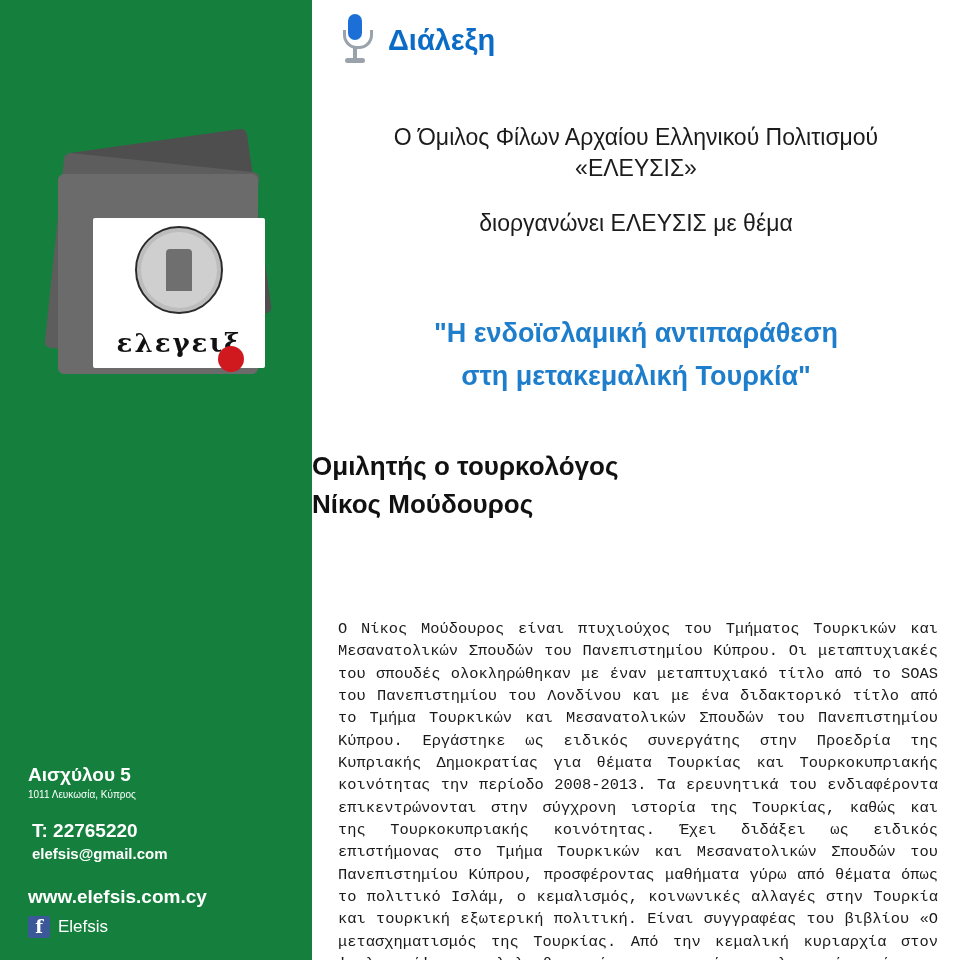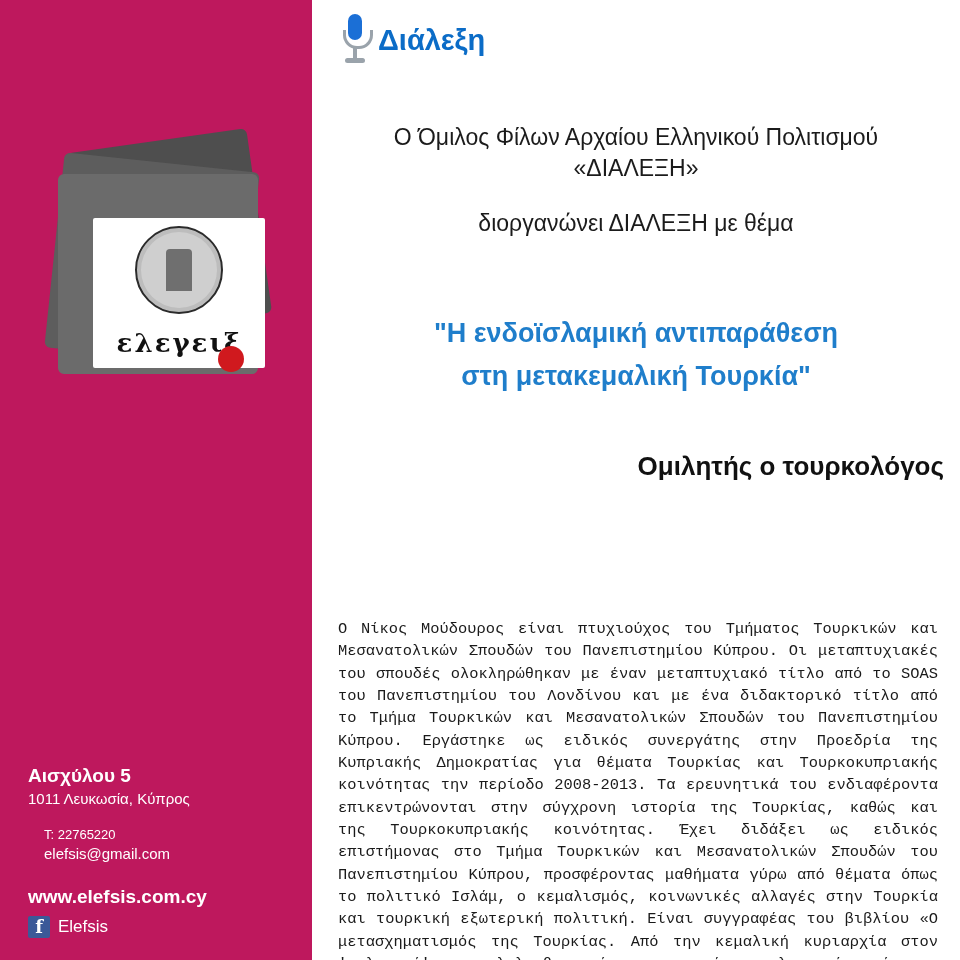--- a/index.html
+++ b/index.html
@@ -17,21 +17,21 @@
     position: relative;
     width: 960px;
     height: 960px;
     display: flex;
   }
   
   .sidebar {
     position: relative;
     width: 312px;
     height: 960px;
-    background: #be185d;
+    background: #15803d;
     flex: 0 0 312px;
     color: #ffffff;
   }
   .sidebar-divider {
     position: absolute;
     left: 312px;
     top: 0;
     width: 6px;
     height: 960px;
     background: #ffffff;
@@ -133,34 +133,35 @@
     bottom: 22px;
     width: 270px;
   }
   .contact .addr1 {
     font-size: 19px;
     font-weight: bold;
     margin: 0 0 3px 0;
     color: #ffffff;
   }
   .contact .addr2 {
-    font-size: 15px;
+    font-size: 10px;
     margin: 0 0 20px 0;
     color: #ffffff;
   }
   .contact .phone {
-    font-size: 13px;
-    font-weight: normal;
-    margin: 0 0 3px 16px;
+    font-size: 19px;
+    font-weight: bold;
+    margin: 0 0 3px 4px;
     color: #ffffff;
   }
   .contact .email {
     font-size: 15px;
-    margin: 0 0 24px 16px;
-    color: #ffffff;
+    margin: 0 0 24px 4px;
+    color: #ffffff;
+    font-weight: bold;
   }
   .contact .web {
     font-size: 19px;
     font-weight: bold;
     margin: 16px 0 8px 0;
     color: #ffffff;
   }
   .social {
     display: flex;
     align-items: center;
@@ -190,21 +191,21 @@
     height: 960px;
     padding: 0;
     background: #ffffff;
   }
   .lecture-head {
     position: absolute;
     left: 30px;
     top: 14px;
     display: flex;
     align-items: center;
-    gap: 10px;
+    gap: 20px;
   }
   .mic {
     position: relative;
     width: 26px;
     height: 52px;
   }
   .mic-body {
     position: absolute;
     left: 6px;
     top: 0;
@@ -273,23 +274,23 @@
   }
   .title-line {
     font-size: 27px;
     font-weight: bold;
     color: #1f7ecb;
     line-height: 1.6;
   }
   .speaker-block {
     position: absolute;
     left: 0;
-    right: 16px;
+    right: 9px;
     top: 448px;
-    text-align: right;
+    text-align: left;
   }
   .speaker-role {
     font-size: 26px;
     font-weight: bold;
     color: #111111;
     line-height: 1.45;
   }
   .speaker-name {
     font-size: 26px;
     font-weight: bold;
@@ -349,29 +350,30 @@
         <span class="mic-body"></span>
         <span class="mic-arc"></span>
         <span class="mic-stand"></span>
         <span class="mic-base"></span>
       </span>
       <span class="lecture-label">Διάλεξη</span>
     </div>
 
     <div class="org-block">
       <div class="org-line">Ο Όμιλος Φίλων Αρχαίου Ελληνικού Πολιτισμού</div>
-      <div class="org-line">«ΔΙΑΛΕΞΗ»</div>
-      <div class="organize-line">διοργανώνει ΔΙΑΛΕΞΗ με θέμα</div>
+      <div class="org-line">«ΕΛΕΥΣΙΣ»</div>
+      <div class="organize-line">διοργανώνει ΕΛΕΥΣΙΣ με θέμα</div>
     </div>
 
     <div class="title-block">
       <div class="title-line">"Η ενδοϊσλαμική  αντιπαράθεση</div>
       <div class="title-line">στη μετακεμαλική Τουρκία"</div>
     </div>
 
     <div class="speaker-block">
       <div class="speaker-role">Ομιλητής ο τουρκολόγος</div>
+      <div class="speaker-name">Νίκος Μούδουρος</div>
     </div>
 
     <div class="bio">Ο Νίκος Μούδουρος είναι πτυχιούχος του Τμήματος Τουρκικών και Μεσανατολικών Σπουδών του Πανεπιστημίου Κύπρου. Οι μεταπτυχιακές του σπουδές ολοκληρώθηκαν με έναν μεταπτυχιακό τίτλο από το SOAS του Πανεπιστημίου του Λονδίνου και με ένα διδακτορικό τίτλο από το Τμήμα Τουρκικών και Μεσανατολικών Σπουδών του Πανεπιστημίου Κύπρου. Εργάστηκε ως ειδικός συνεργάτης στην Προεδρία της Κυπριακής Δημοκρατίας για θέματα Τουρκίας και Τουρκοκυπριακής κοινότητας την περίοδο 2008-2013. Τα ερευνητικά του ενδιαφέροντα επικεντρώνονται στην σύγχρονη ιστορία της Τουρκίας, καθώς και της Τουρκοκυπριακής κοινότητας. Έχει διδάξει ως ειδικός επιστήμονας στο Τμήμα Τουρκικών και Μεσανατολικών Σπουδών του Πανεπιστημίου Κύπρου, προσφέροντας μαθήματα γύρω από θέματα όπως το πολιτικό Ισλάμ, ο κεμαλισμός, κοινωνικές αλλαγές στην Τουρκία και τουρκική εξωτερική πολιτική. Είναι συγγραφέας του βιβλίου «Ο μετασχηματισμός της Τουρκίας. Από την κεμαλική κυριαρχία στον 'ισλαμικό' νεοφιλελευθερισμό», το οποίο κυκλοφορεί από τις εκδόσεις Αλεξάνδρεια (Αθήνα).</div>
 
   </div>
 </div>
 
 </body></html>

